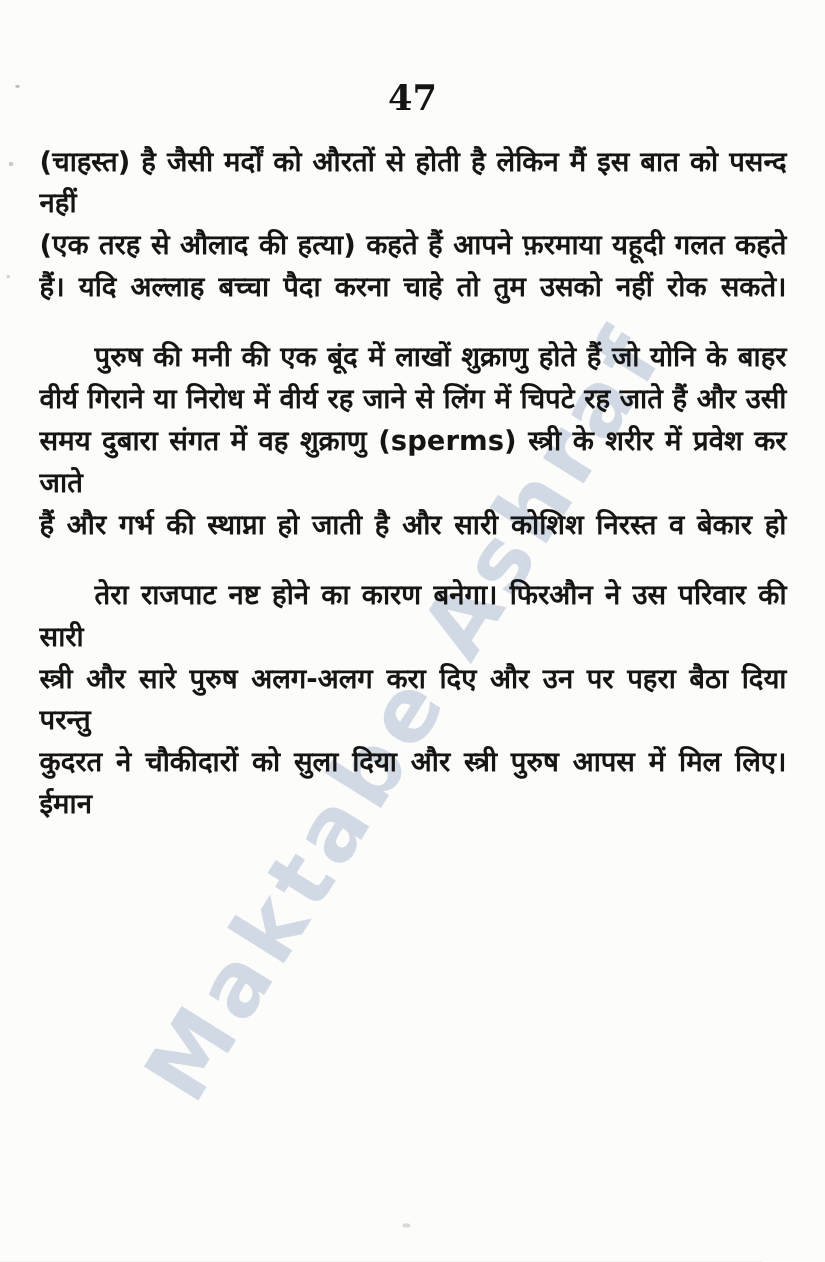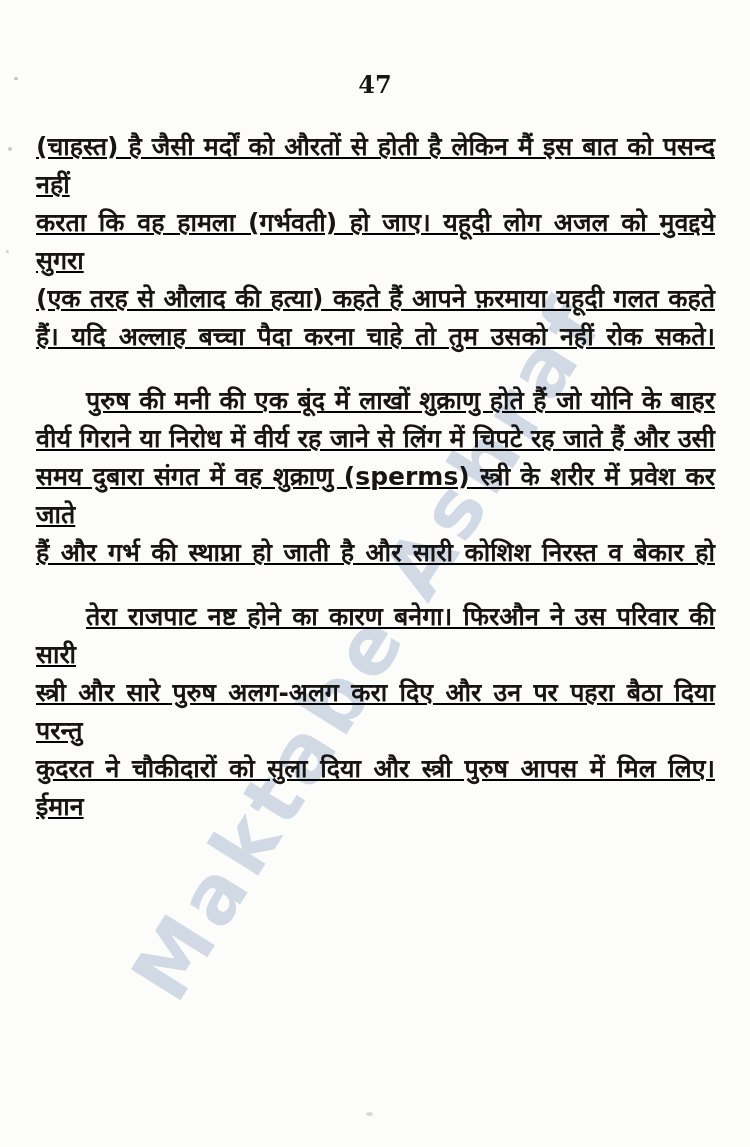--- a/index.html
+++ b/index.html
@@ -9,40 +9,40 @@
     margin:0 auto;
     background:#fcfcfa;
     overflow:hidden;
     font-family:"DejaVu Sans", sans-serif;
   }
   .page-number {
     position:absolute; top:70px; left:0; right:0;
     text-align:center;
     font-family:"DejaVu Serif", serif;
     font-weight:bold;
-    font-size:24px;
+    font-size:32px;
     color:var(--ink, #171513);
     z-index:2;
   }
   .watermark {
     position:absolute; left:368px; top:648px;
     transform:translate(-50%,-50%) rotate(-58deg);
     font-size:80px; font-weight:bold;
     letter-spacing:7px;
     white-space:nowrap;
     color:var(--wm, #9fb0cc);
     opacity:0.45;
     z-index:1;
     user-select:none;
   }
   .content {
     position:absolute; left:36px; right:33px; top:128px;
     z-index:2;
   }
-  .para { margin:0 2px 26px 0;text-decoration:underline; }
+  .para { margin:0 2px 26px 0; }
   .line {
     font-size:25px;
     line-height:38px;
     font-weight:bold;
     color:var(--ink, #171513);
     text-align:justify;
     text-align-last:justify;
     text-rendering:optimizeLegibility;
   }
   .para.indent .line:first-child { text-indent:50px; }
@@ -61,21 +61,20 @@
   <div class="speck s3"></div>
   <div class="speck s4"></div>
 
   <div class="watermark">Maktabe Ashraf</div>
 
   <div class="page-number">47</div>
 
   <div class="content">
       <div class="para">
         <div class="line">(चाहस्त) है जैसी मर्दों को औरतों से होती है लेकिन मैं इस बात को पसन्द नहीं</div>
-        <div class="line">करता कि वह हामला (गर्भवती) हो जाए। यहूदी लोग अजल को मुवद्दये सुगरा</div>
         <div class="line">(एक तरह से औलाद की हत्या) कहते हैं आपने फ़रमाया यहूदी गलत कहते</div>
         <div class="line">हैं। यदि अल्लाह बच्चा पैदा करना चाहे तो तुम उसको नहीं रोक सकते।</div>
       </div>
       <div class="para indent">
         <div class="line">पुरुष की मनी की एक बूंद में लाखों शुक्राणु होते हैं जो योनि के बाहर</div>
         <div class="line">वीर्य गिराने या निरोध में वीर्य रह जाने से लिंग में चिपटे रह जाते हैं और उसी</div>
         <div class="line">समय दुबारा संगत में वह शुक्राणु (sperms) स्त्री के शरीर में प्रवेश कर जाते</div>
         <div class="line">हैं और गर्भ की स्थाप्ना हो जाती है और सारी कोशिश निरस्त व बेकार हो</div>
       </div>
       <div class="para indent">

